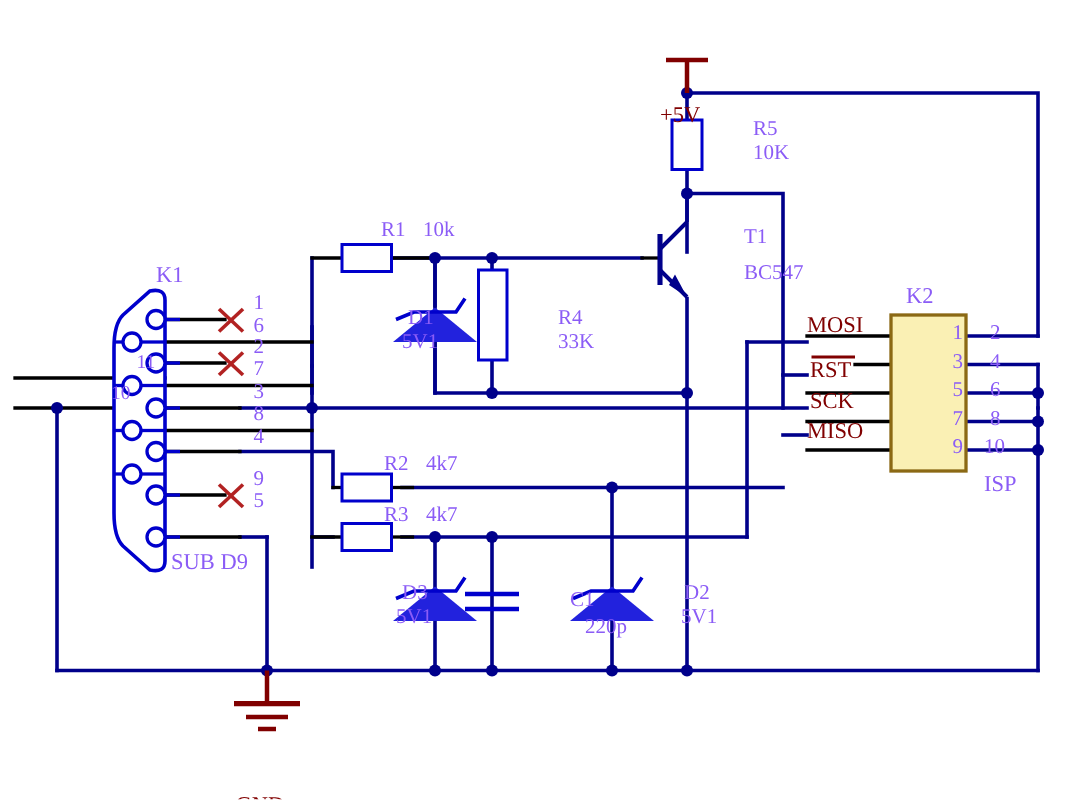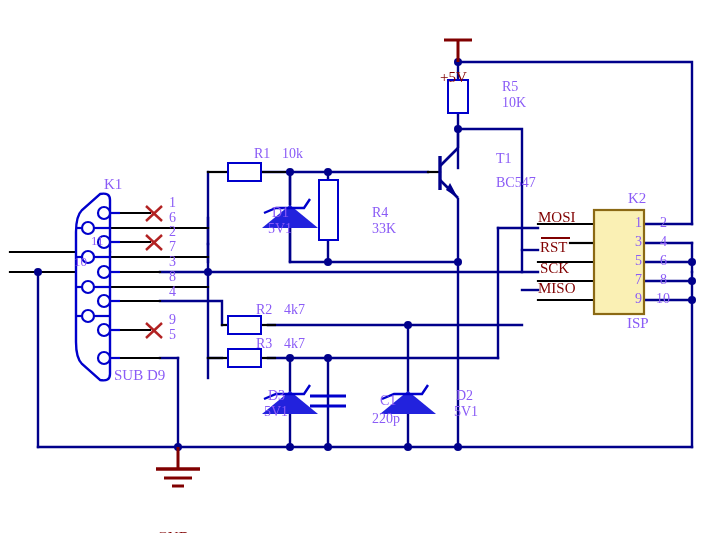--- a/index.html
+++ b/index.html
@@ -276,30 +276,30 @@
 <span class="lbl lbl-blue f14" style="left:224px;top:303px;">R2</span>
 <span class="lbl lbl-blue f14" style="left:252px;top:303px;">4k7</span>
 
 <span class="lbl lbl-blue f14" style="left:224px;top:337px;">R3</span>
 <span class="lbl lbl-blue f14" style="left:252px;top:337px;">4k7</span>
 
 <span class="lbl lbl-blue f14" style="left:236px;top:389px;">D3</span>
 <span class="lbl lbl-blue f14" style="left:232px;top:405px;">5V1</span>
 
 <span class="lbl lbl-blue f14" style="left:348px;top:394px;">C1</span>
-<span class="lbl lbl-blue f14" style="left:340px;top:412px;text-align:center;">220p</span>
+<span class="lbl lbl-blue f14" style="left:358px;top:412px;text-align:center;">220p</span>
 
 <span class="lbl lbl-blue f14" style="left:424px;top:389px;">D2</span>
 <span class="lbl lbl-blue f14" style="left:422px;top:405px;">5V1</span>
 
 <span class="lbl lbl-blue f15" style="left:72px;top:177px;">K1</span>
 <span class="lbl lbl-blue f15" style="left:82px;top:368px;">SUB D9</span>
 
-<span class="lbl lbl-blue f15" style="left:596px;top:191px;">K2</span>
-<span class="lbl lbl-blue f15" style="left:595px;top:316px;font-family:Liberation Serif, serif;">ISP</span>
+<span class="lbl lbl-blue f15" style="left:572px;top:191px;">K2</span>
+<span class="lbl lbl-blue f15" style="left:624px;top:316px;font-family:Liberation Serif, serif;">ISP</span>
 
 <span class="lbl lbl-blue f14" style="left:137px;top:196px;">1</span>
 <span class="lbl lbl-blue f14" style="left:137px;top:211px;">6</span>
 <span class="lbl lbl-blue f14" style="left:137px;top:225px;">2</span>
 <span class="lbl lbl-blue f14" style="left:137px;top:240px;">7</span>
 <span class="lbl lbl-blue f14" style="left:137px;top:255px;">3</span>
 <span class="lbl lbl-blue f14" style="left:137px;top:270px;">8</span>
 <span class="lbl lbl-blue f14" style="left:137px;top:285px;">4</span>
 <span class="lbl lbl-blue f14" style="left:137px;top:313px;">9</span>
 <span class="lbl lbl-blue f14" style="left:137px;top:328px;">5</span>

